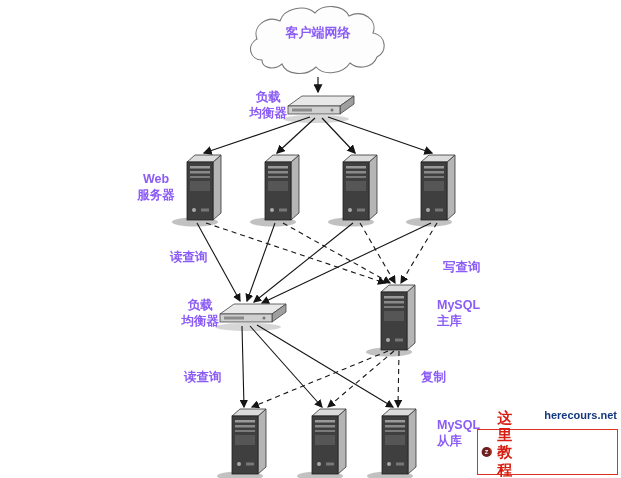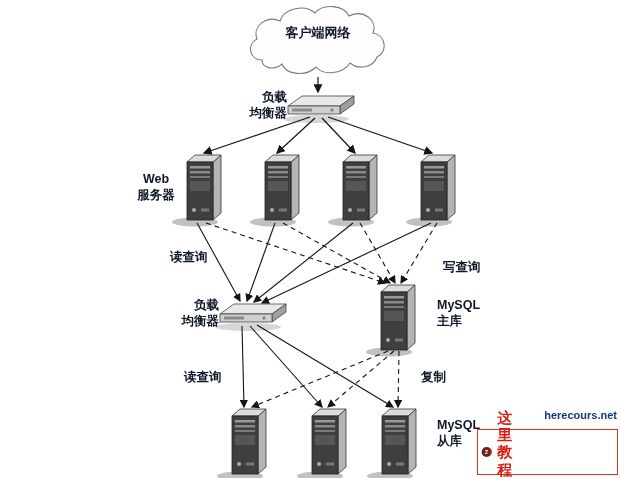--- a/index.html
+++ b/index.html
@@ -2,25 +2,25 @@
 <html><head>
 <meta charset="utf-8">
 <style>
   html,body{margin:0;padding:0;background:#fff;}
   #stage{
     position:relative;width:621px;height:478px;background:#ffffff;
     font-family:"Liberation Sans","DejaVu Sans",sans-serif;overflow:hidden;
   }
   #diagram-svg{position:absolute;left:0;top:0;}
   .lbl{
-    position:absolute;color:#0f172a;font-weight:bold;font-size:12.5px;line-height:1.3;
+    position:absolute;color:#8b5cf6;font-weight:bold;font-size:12.5px;line-height:1.3;
     white-space:nowrap;
   }
   .lbl.center{text-align:center;}
-  .lbl.right{text-align:right;}
+  .lbl.right{text-align:center;}
   #cloud-label{font-size:13px;}
   #watermark{
     position:absolute;left:477px;top:429px;width:141px;height:46px;
     border:1px solid #e0301e;background:#fff;
     display:flex;align-items:center;gap:5px;padding-left:3px;box-sizing:border-box;
   }
   #wm-text{display:flex;flex-direction:row;justify-content:center;gap:32px;}
   #wm-name{color:#d81e12;font-weight:bold;font-size:15px;line-height:1.15;}
   #wm-url{color:#14387f;font-size:11px;font-weight:bold;line-height:1.1;text-align:right;}
 </style>

